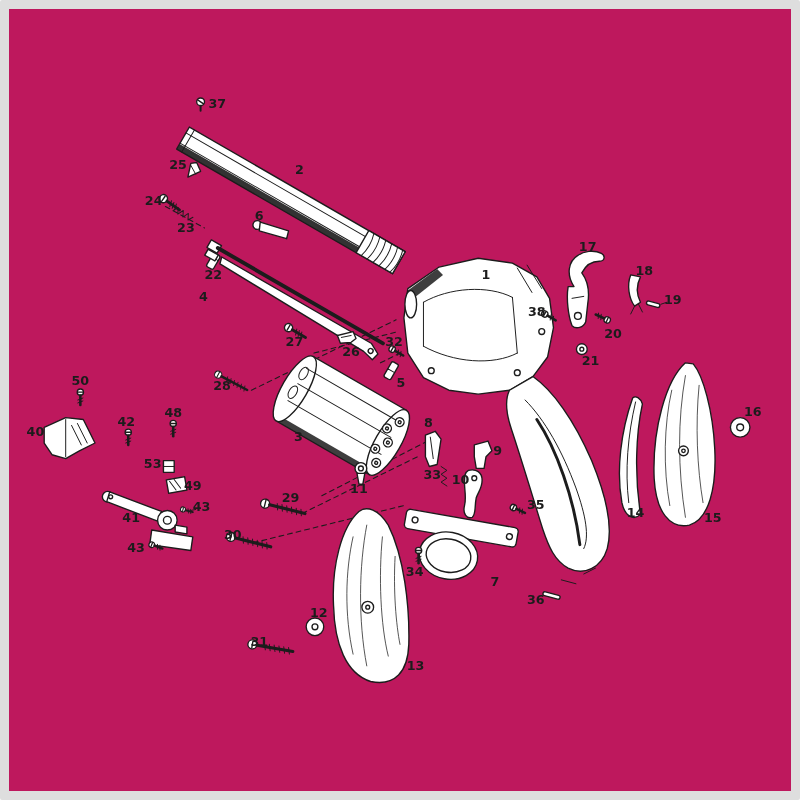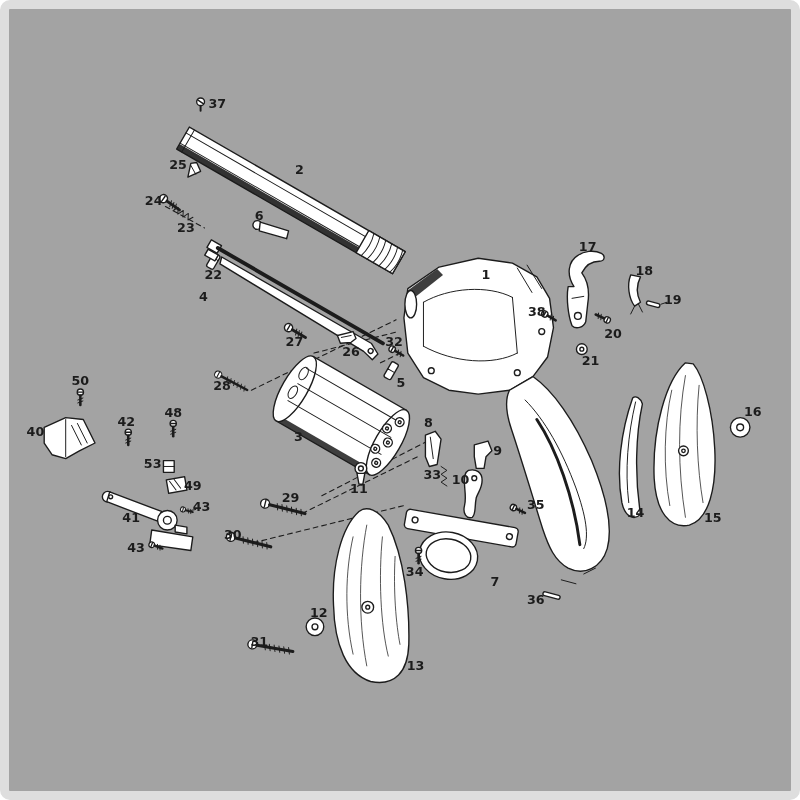--- a/index.html
+++ b/index.html
@@ -1,19 +1,19 @@
 <!DOCTYPE html>
 <html style="--ink: #1c1c1c;"><head>
 <meta charset="utf-8">
 <style>
   html,body{margin:0;padding:0;background:#ffffff;}
   .page{
     width:800px;height:800px;box-sizing:border-box;
-    background:#a3a3a3;
-    border:9px solid #dedede;border-radius:10px;
+    background:#be185d;
+    border:9px solid #dedede;border-radius:2px;
     position:relative;overflow:hidden;
     font-family:"DejaVu Sans", sans-serif;
   }
   svg{display:block;width:100%;height:100%;}
   .ink{stroke:var(--ink,#1c1c1c);fill:none;stroke-width:1.4;stroke-linecap:round;stroke-linejoin:round;}
   .wf{fill:#ffffff;}
   .kf{fill:var(--ink,#1c1c1c);stroke:none;}
   .thin{stroke-width:1;}
   .thick{stroke-width:3;}
   .dash{stroke-dasharray:5 4;stroke-width:1.1;}

